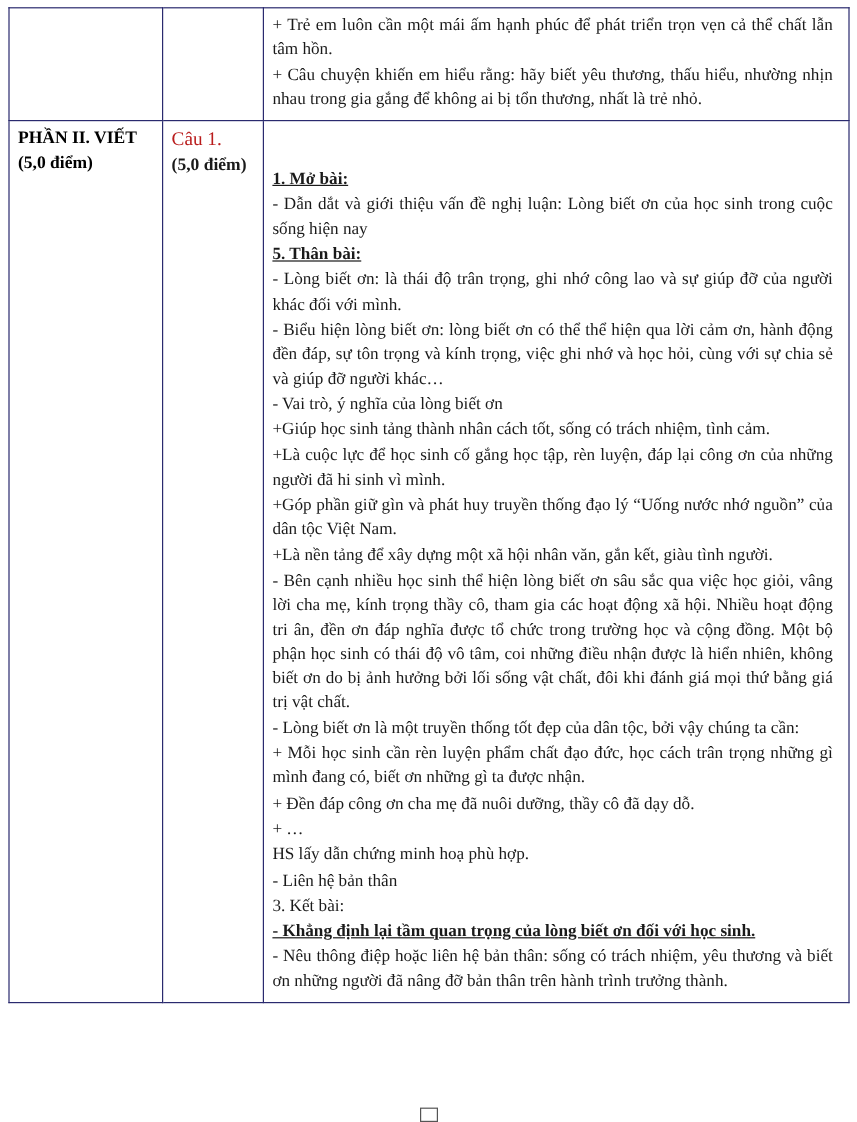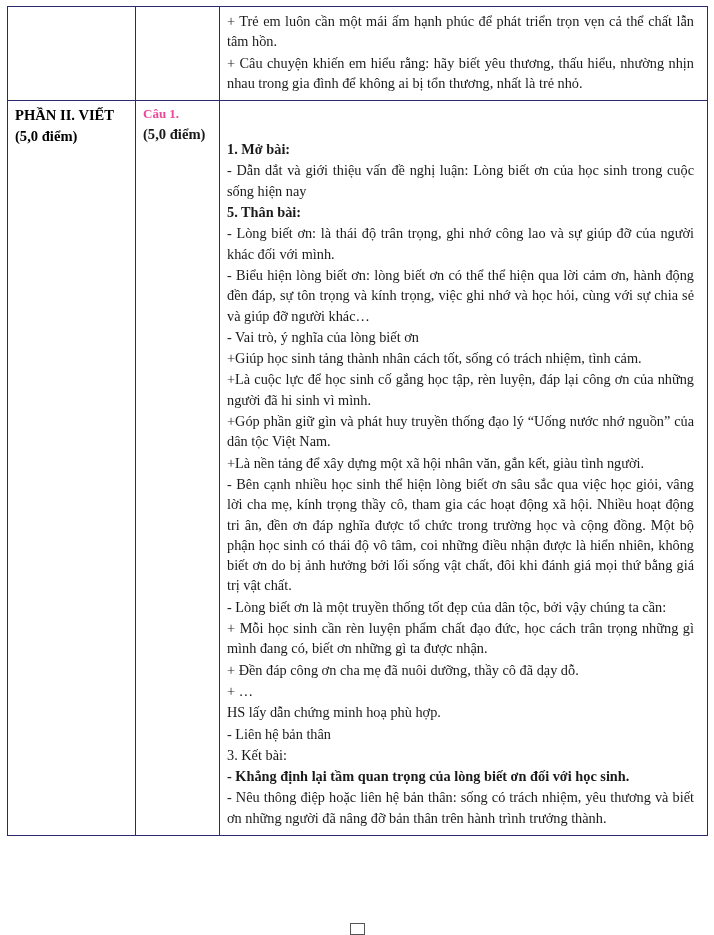--- a/index.html
+++ b/index.html
@@ -46,33 +46,34 @@
   .cell-text p {
     margin: 0 0 1px 0;
   }
   .part-label {
     color: #000000;
     font-weight: bold;
     font-size: 14.6px;
     line-height: 1.45;
   }
   .cau-label {
-    color: #ec4899;
-    font-weight: bold;
-    font-size: 13px;
+    color: #b91c1c;
+    font-weight: normal;
+    font-size: 16px;
     line-height: 1.45;
   }
   .sub-label {
     color: #1a1a1a;
     font-weight: bold;
     font-size: 14.6px;
     line-height: 1.45;
   }
   .heading-line {
     font-weight: bold;
+    text-decoration: underline;
   }
   .spacer-md { height: 34px; }
 
   .footer-mark {
     position: absolute;
     left: 0;
     right: 0;
     bottom: 6px;
     text-align: center;
     font-size: 11px;
@@ -97,21 +98,21 @@
       <col class="col-b">
       <col class="col-c">
     </colgroup>
     <tbody>
       <tr>
         <td class="col-a"></td>
         <td class="col-b"></td>
         <td class="col-c">
           <div class="cell-text">
             <p>+ Trẻ em luôn cần một mái ấm hạnh phúc để phát triển trọn vẹn cả thể chất lẫn tâm hồn.</p>
-            <p>+ Câu chuyện khiến em hiểu rằng: hãy biết yêu thương, thấu hiểu, nhường nhịn nhau trong gia đình để không ai bị tổn thương, nhất là trẻ nhỏ.</p>
+            <p>+ Câu chuyện khiến em hiểu rằng: hãy biết yêu thương, thấu hiểu, nhường nhịn nhau trong gia gắng để không ai bị tổn thương, nhất là trẻ nhỏ.</p>
           </div>
         </td>
       </tr>
 
       <tr>
         <td class="col-a">
           <div class="part-label">PHẦN II. VIẾT</div>
           <div class="part-label">(5,0 điểm)</div>
         </td>
         <td class="col-b">

